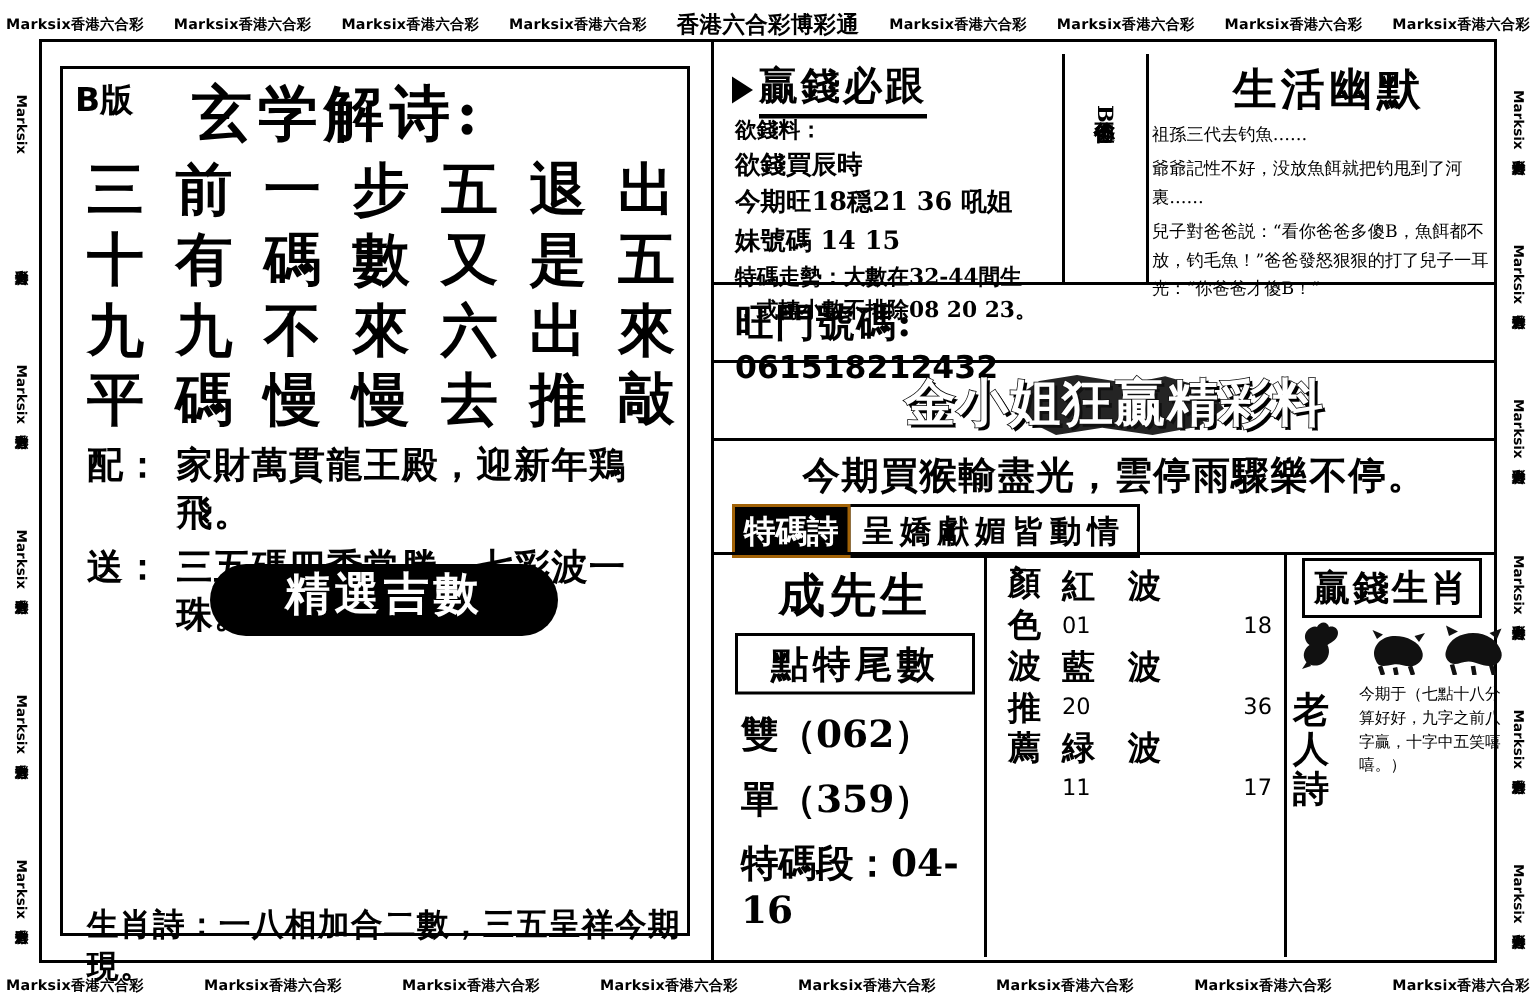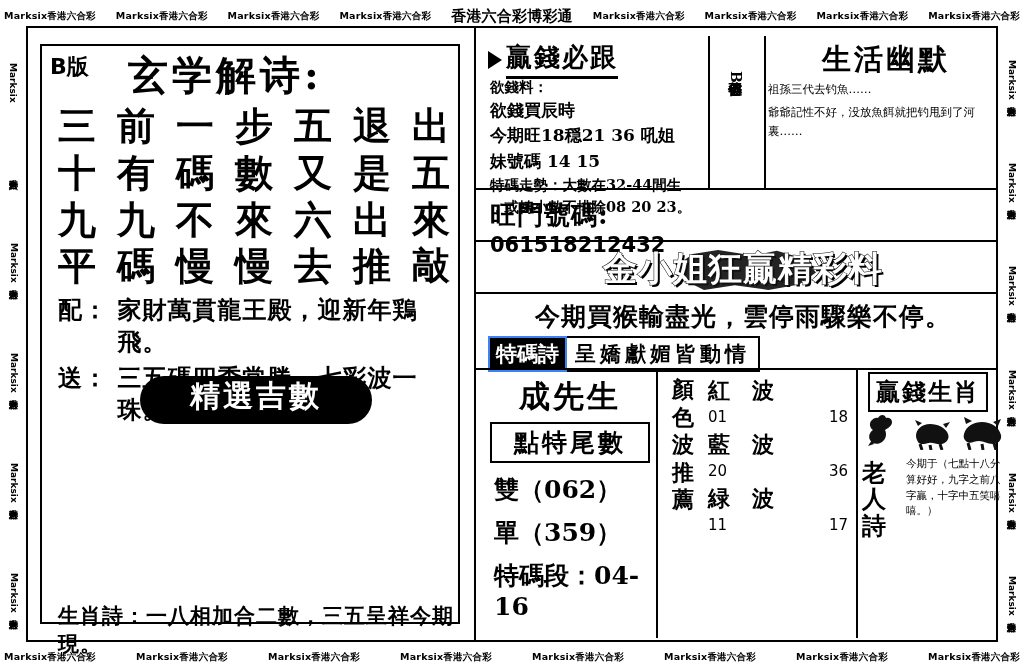--- a/index.html
+++ b/index.html
@@ -183,21 +183,21 @@
   .slogan{
     position:absolute;left:12px;top:272px;width:510px;text-align:center;
     font-size:25px;font-weight:bold;letter-spacing:1px;
     font-family:"DejaVu Serif","Liberation Serif",serif;
   }
 
   .temashi{
     position:absolute;left:12px;top:308px;display:flex;align-items:stretch;
   }
   .temashi .tag{
-    border:2px solid #3b82f6;padding:2px 6px;font-size:21px;font-weight:bold;
+    border:2px solid #a16207;padding:2px 6px;font-size:21px;font-weight:bold;
     font-family:"DejaVu Serif","Liberation Serif",serif;background:#000;color:#fff;
   }
   .temashi .body{
     border:2px solid #000;border-left:none;padding:2px 8px;font-size:21px;font-weight:bold;
     letter-spacing:4px;font-family:Liberation Serif, serif;
   }
   .mima{
     position:absolute;left:352px;top:312px;font-size:20px;font-weight:bold;
     font-family:"DejaVu Serif","Liberation Serif",serif;
   }
@@ -382,20 +382,21 @@
         <div class="vline" style="left:288px;top:8px;height:152px;"></div>
 
         <div class="nifu">
           <span>你爸爸不傻B</span>
         </div>
 
         <div class="humor-title">生活幽默</div>
         <div class="humor-body">
           <p>祖孫三代去钓魚……</p>
           <p>爺爺記性不好，没放魚餌就把钓甩到了河裏……</p>
+          <p>兒子對爸爸説：“看你爸爸多傻B，魚餌都不放，钓毛魚！”爸爸發怒狠狠的打了兒子一耳光：“你爸爸才傻B！”</p>
         </div>
 
         <div class="hdiv" style="top:160px;"></div>
 
         <div class="wangmen">
           <span class="lab">旺門號碼:</span>
           <span class="nums">
             <span>06</span>
             <span>15</span>
             <span>18</span>

